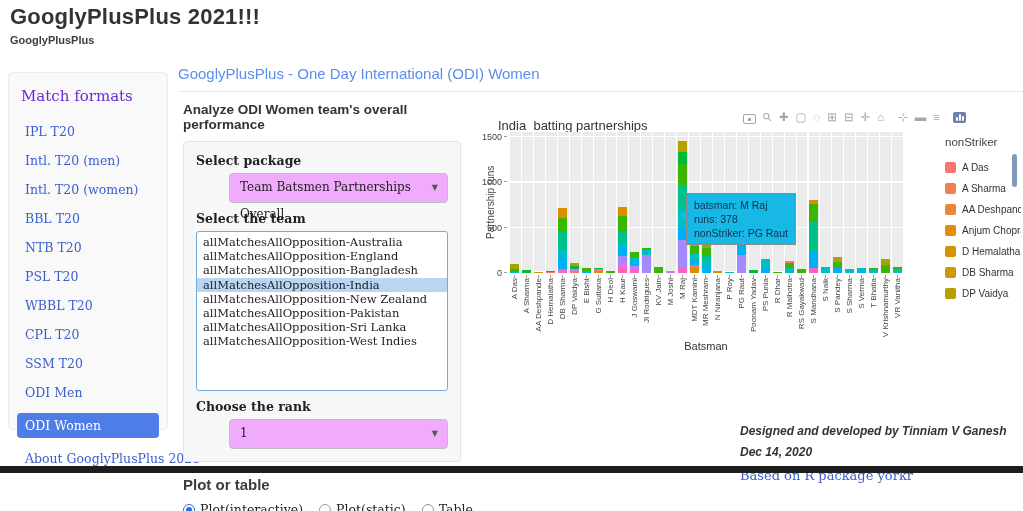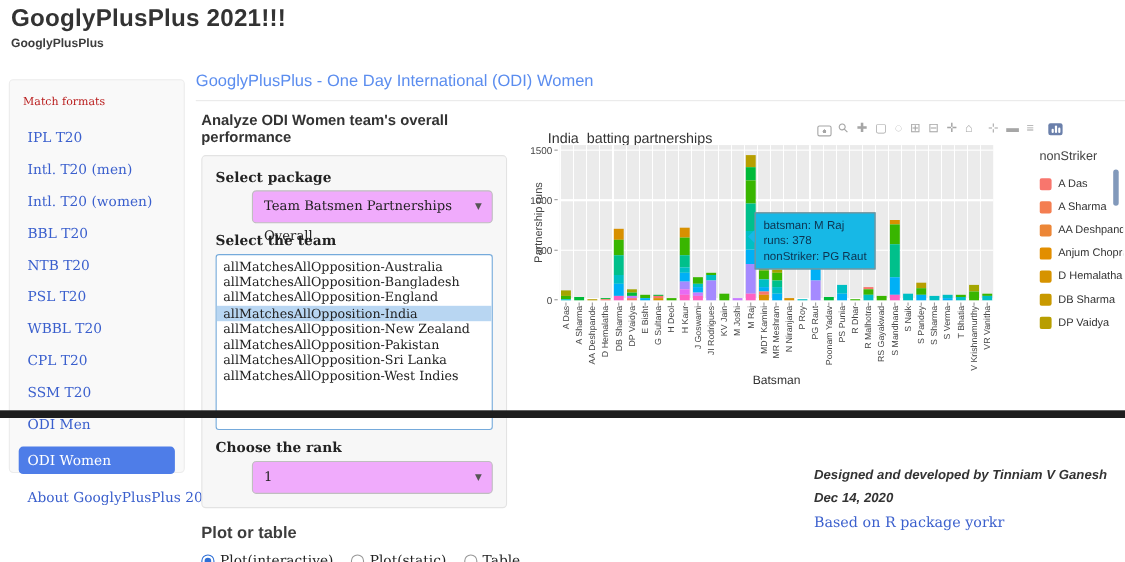--- a/index.html
+++ b/index.html
@@ -1,27 +1,27 @@
 <!DOCTYPE html>
 <html><head>
 <meta charset="utf-8">
 <style>
   html,body{margin:0;padding:0;background:#fff;width:1023px;height:511px;overflow:hidden;
     font-family:"Liberation Sans",sans-serif;}
-  #app{position:relative;width:1023px;height:380px;background:#fff;}
+  #app{position:relative;width:1023px;height:473px;background:#fff;}
 
   
   .app-title{position:absolute;left:10px;top:4px;font-size:22px;font-weight:800;color:#333;letter-spacing:.2px;}
   .app-brand{position:absolute;left:10px;top:34px;font-size:11px;font-weight:700;color:#3c3c3c;}
 
   
   .sidebar{position:absolute;left:8px;top:72px;width:160px;height:358px;background:#f9f9f9;
     border:1px solid #ececec;border-radius:4px;padding:14px 12px;box-sizing:border-box;
     font-family:"DejaVu Serif",serif;}
-  .sidebar-heading{font-size:10px;color:#b91c1c;margin-bottom:18px;}
+  .sidebar-heading{font-size:15px;color:#6d28d9;margin-bottom:18px;}
   .sidebar-item{font-size:12.5px;color:#3a5fcd;margin:0 -4px 12px -4px;padding:2px 8px;cursor:pointer;
     white-space:nowrap;border-radius:4px;line-height:13px;}
   .sidebar-item.active{background:#4e7de8;color:#fff;padding:6px 8px;}
 
   
   .navbar{position:absolute;left:178px;top:56px;width:845px;height:36px;display:flex;align-items:center;
     gap:22px;border-bottom:1px solid #e9e9e9;box-sizing:border-box;}
   .nav-title{font-size:15px;color:#5b8def;white-space:nowrap;}
   .nav-tab{font-size:11.5px;color:#5b8def;white-space:nowrap;cursor:pointer;}
 
@@ -136,22 +136,22 @@
     <div class="analyze-h">Analyze ODI Women team's overall performance</div>
     <div class="well">
       <div class="ctl-label">Select package</div>
       <div class="select-box">
         <span>Team Batsmen Partnerships Overall</span>
         <span class="select-caret">▼</span>
       </div>
       <div class="ctl-label">Select the team</div>
       <div class="team-list" id="team-list">
           <div class="team-item">allMatchesAllOpposition-Australia</div>
+          <div class="team-item">allMatchesAllOpposition-England</div>
           <div class="team-item">allMatchesAllOpposition-Bangladesh</div>
-          <div class="team-item">allMatchesAllOpposition-England</div>
           <div class="team-item sel">allMatchesAllOpposition-India</div>
           <div class="team-item">allMatchesAllOpposition-New Zealand</div>
           <div class="team-item">allMatchesAllOpposition-Pakistan</div>
           <div class="team-item">allMatchesAllOpposition-Sri Lanka</div>
           <div class="team-item">allMatchesAllOpposition-West Indies</div>
         </div>
       <div class="ctl-label">Choose the rank</div>
       <div class="select-box">
         <span>1</span>
         <span class="select-caret">▼</span>

